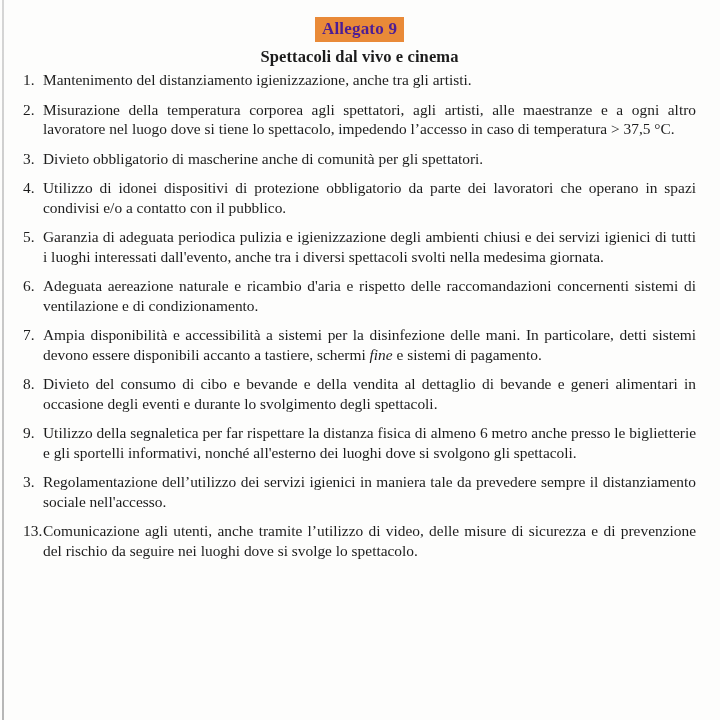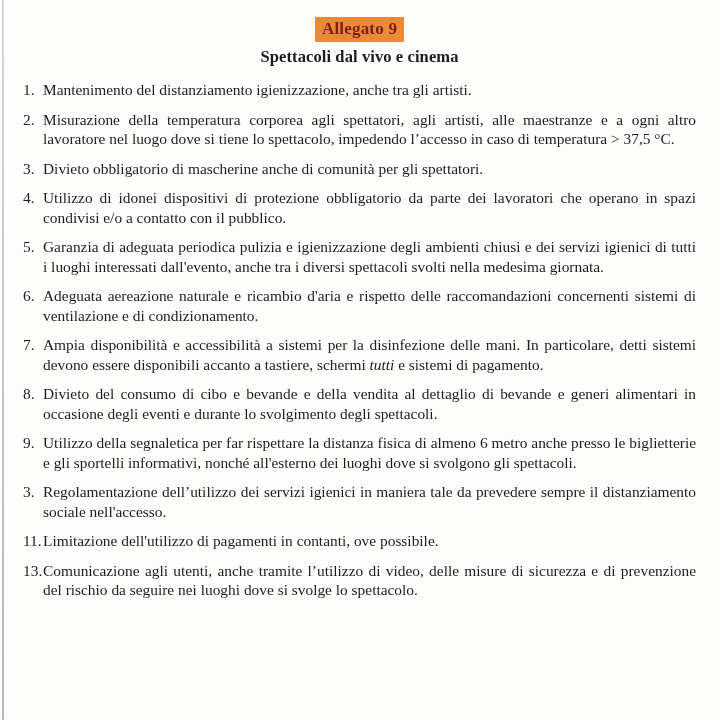--- a/index.html
+++ b/index.html
@@ -42,21 +42,21 @@
     font-size: 17px;
     font-weight: bold;
     padding: 2px 7px 3px 7px;
     letter-spacing: 0.2px;
     
   }
   .subtitle {
     text-align: center;
     font-size: 16.5px;
     font-weight: bold;
-    margin: 0 0 13px 0;
+    margin: 0 0 3px 0;
     letter-spacing: 0.1px;
   }
   .measures {
     font-size: 15.4px;
     line-height: 19.5px;
   }
   .item {
     display: flex;
     margin: 0 0 10px 0;
   }
@@ -73,21 +73,21 @@
     font-style: italic;
   }
 </style>
 </head>
 <body style="color: rgb(28, 28, 28);">
 
 <div class="scan-edge"></div>
 
 <div class="doc">
   <div class="tag-row">
-    <span class="tag" style="background: rgb(233, 138, 56); color: #7f1d1d;">Allegato 9</span>
+    <span class="tag" style="background: rgb(233, 138, 56); color: #4c1d95;">Allegato 9</span>
   </div>
   <div class="subtitle">Spettacoli dal vivo e cinema</div>
   <div class="measures">
       <div class="item">
         <span class="num">1.</span>
         <span class="txt"><span>Mantenimento del distanziamento igienizzazione, anche tra gli artisti.</span></span>
       </div>
       <div class="item">
         <span class="num">2.</span>
         <span class="txt"><span>Misurazione della temperatura corporea agli spettatori, agli artisti, alle maestranze e a ogni altro lavoratore nel luogo dove si tiene lo spettacolo, impedendo l’accesso in caso di temperatura &gt; 37,5 °C.</span></span>
@@ -103,36 +103,32 @@
       <div class="item">
         <span class="num">5.</span>
         <span class="txt"><span>Garanzia di adeguata periodica pulizia e igienizzazione degli ambienti chiusi e dei servizi igienici di tutti i luoghi interessati dall'evento, anche tra i diversi spettacoli svolti nella medesima giornata.</span></span>
       </div>
       <div class="item">
         <span class="num">6.</span>
         <span class="txt"><span>Adeguata aereazione naturale e ricambio d'aria e rispetto delle raccomandazioni concernenti sistemi di ventilazione e di condizionamento.</span></span>
       </div>
       <div class="item">
         <span class="num">7.</span>
-        <span class="txt"><span>Ampia disponibilità e accessibilità a sistemi per la disinfezione delle mani. In particolare, detti sistemi devono essere disponibili accanto a tastiere, schermi </span><i>tutti</i><span> e sistemi di pagamento.</span></span>
+        <span class="txt"><span>Ampia disponibilità e accessibilità a sistemi per la disinfezione delle mani. In particolare, detti sistemi devono essere disponibili accanto a tastiere, schermi </span><i>fine</i><span> e sistemi di pagamento.</span></span>
       </div>
       <div class="item">
         <span class="num">8.</span>
         <span class="txt"><span>Divieto del consumo di cibo e bevande e della vendita al dettaglio di bevande e generi alimentari in occasione degli eventi e durante lo svolgimento degli spettacoli.</span></span>
       </div>
       <div class="item">
         <span class="num">9.</span>
         <span class="txt"><span>Utilizzo della segnaletica per far rispettare la distanza fisica di almeno 6 metro anche presso le biglietterie e gli sportelli informativi, nonché all'esterno dei luoghi dove si svolgono gli spettacoli.</span></span>
       </div>
       <div class="item">
         <span class="num">3.</span>
         <span class="txt"><span>Regolamentazione dell’utilizzo dei servizi igienici in maniera tale da prevedere sempre il distanziamento sociale nell'accesso.</span></span>
       </div>
       <div class="item">
-        <span class="num">11.</span>
-        <span class="txt"><span>Limitazione dell'utilizzo di pagamenti in contanti, ove possibile.</span></span>
-      </div>
-      <div class="item">
         <span class="num">13.</span>
         <span class="txt"><span>Comunicazione agli utenti, anche tramite l’utilizzo di video, delle misure di sicurezza e di prevenzione del rischio da seguire nei luoghi dove si svolge lo spettacolo.</span></span>
       </div>
     </div>
 </div>
 
 </body></html>

